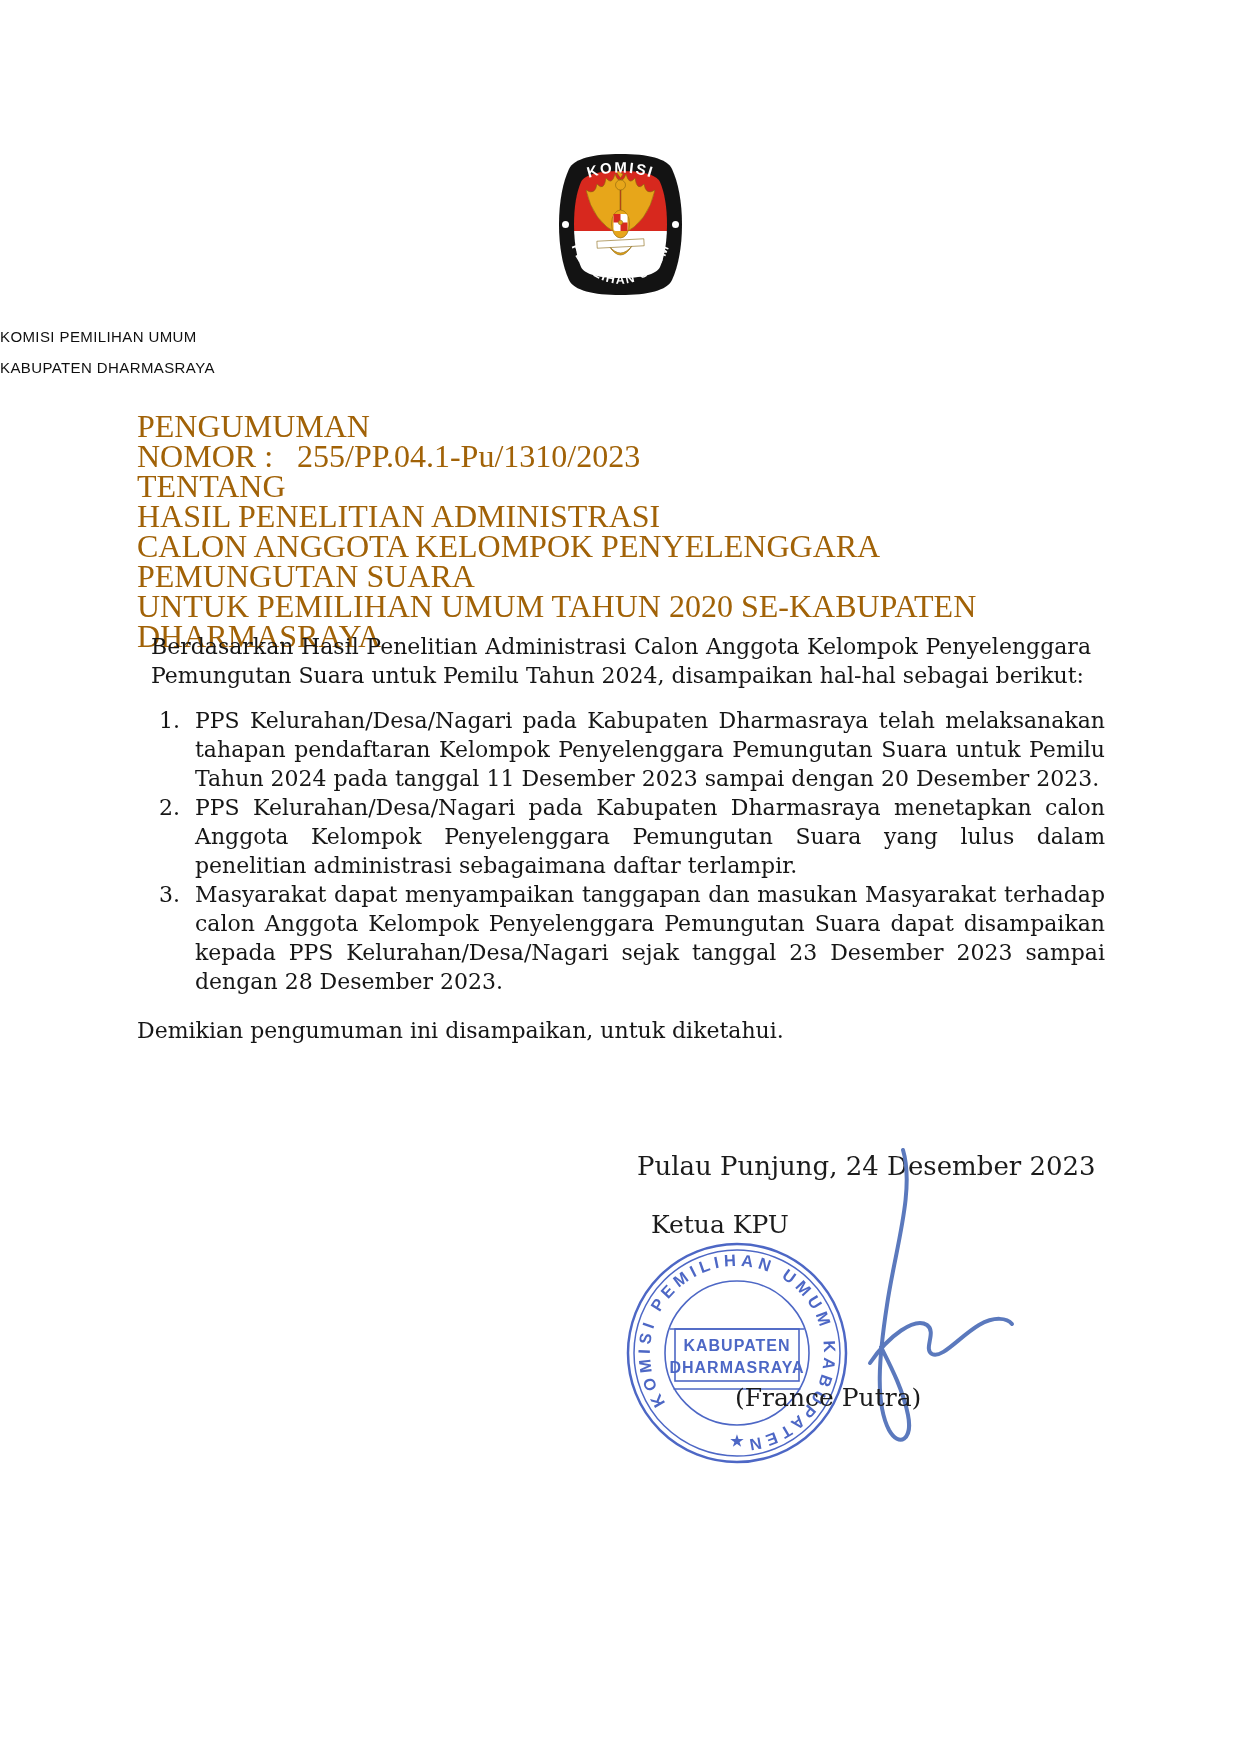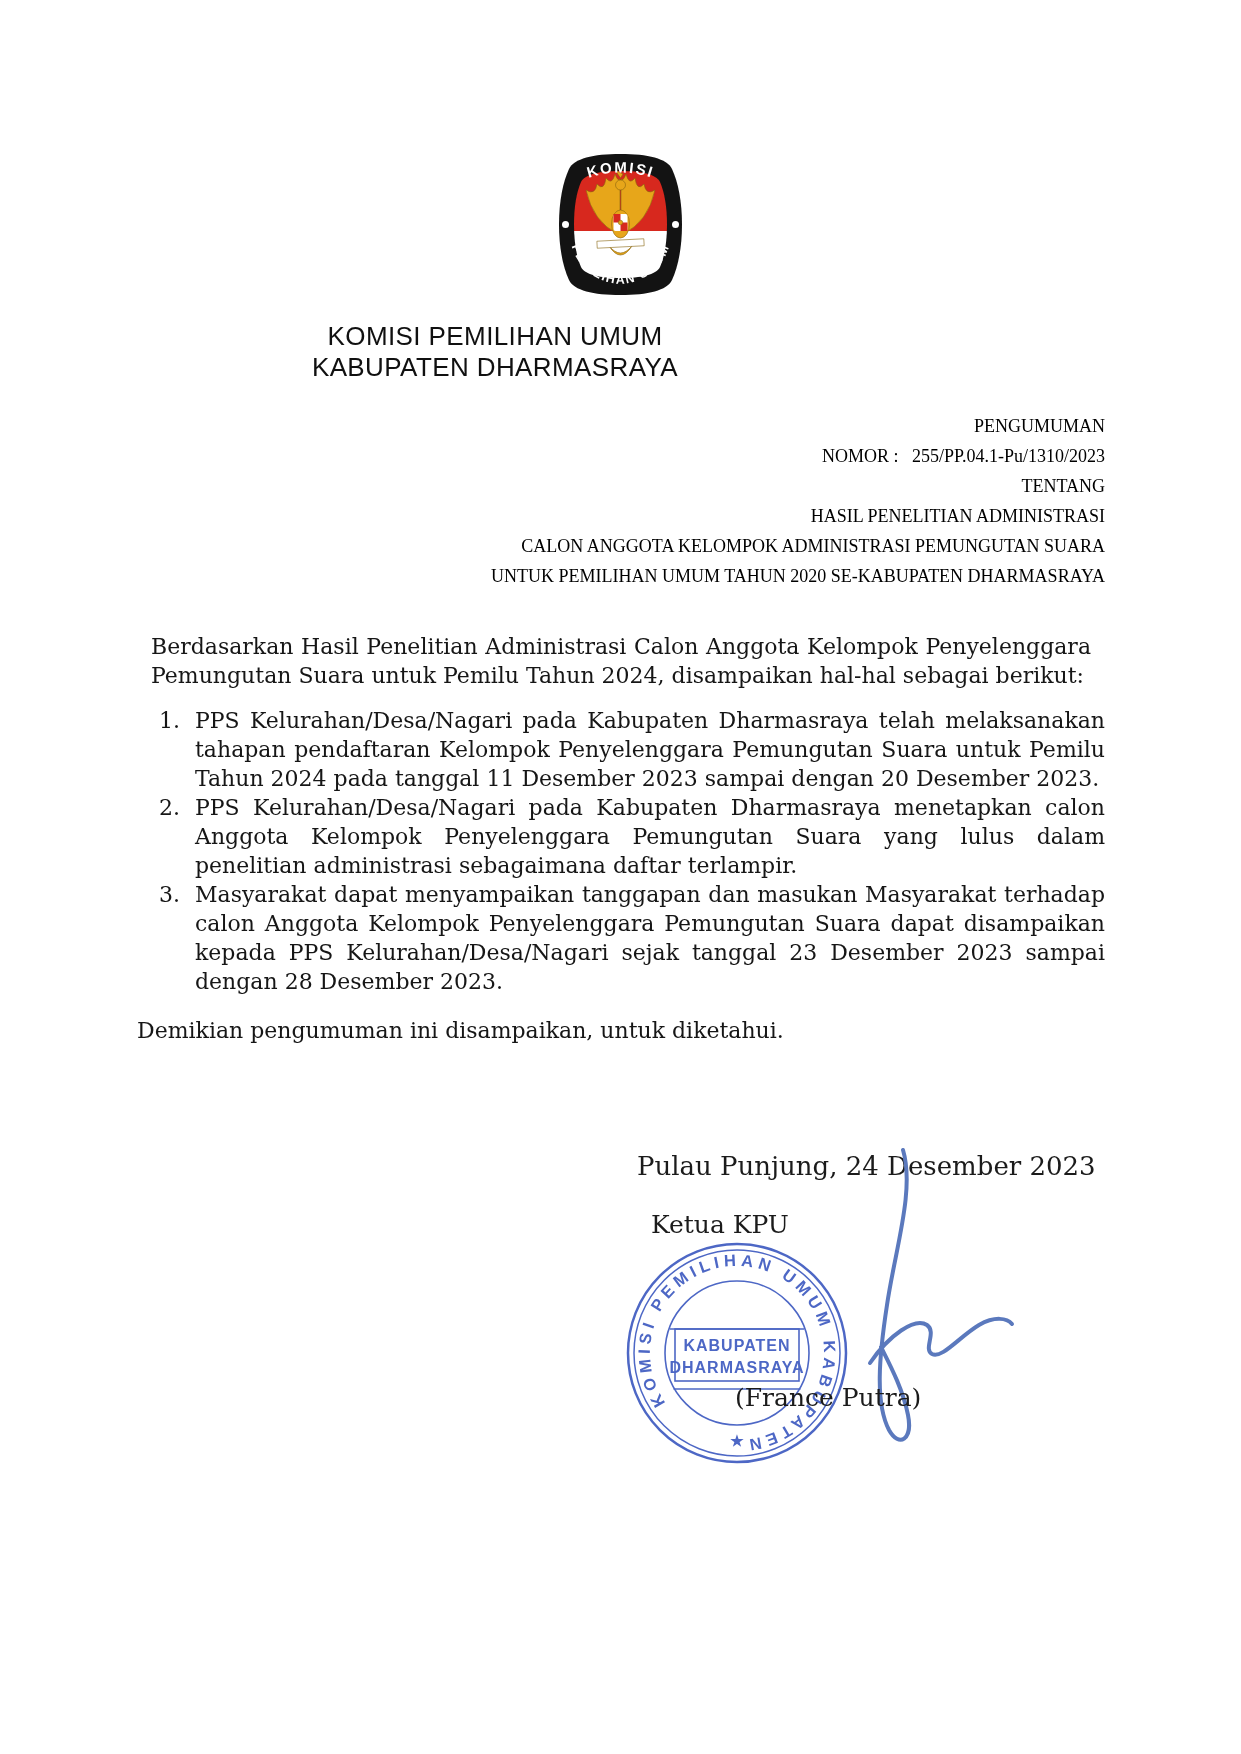--- a/index.html
+++ b/index.html
@@ -14,29 +14,29 @@
   .logo-border { fill:var(--logo-black,#131313); }
   .logo-red { fill:var(--logo-red,#d7281e); }
   .logo-white { fill:#ffffff; }
   .logo-gold { fill:var(--logo-gold,#e7a61a); stroke:#8a6712; stroke-width:0.6; }
   .logo-arc-text { font-family:"Liberation Sans", sans-serif; font-weight:bold; fill:#ffffff; }
   .logo-top-text { font-size:15px; letter-spacing:2px; }
   .logo-bottom-text { font-size:12.5px; letter-spacing:1.5px; }
 
   
   .org {
-    position:absolute; top:321px; left:0; width:990px; text-align:center;
-    font-family:"Liberation Sans", sans-serif; font-size:26px; line-height:31px;
+    position:absolute; top:321px; left:0; width:990px; 
+    font-family:"Liberation Sans", sans-serif; font-size:15px; line-height:31px;
     letter-spacing:0.4px; color:#101010;
   }
 
   
   .doc-title {
-    position:absolute; top:411px; left:137px; width:968px; text-align:right;
-    font-family:"Liberation Serif", serif; font-size:18px; line-height:30px; color:#000000;
+    position:absolute; top:411px; left:137px; width:968px; text-align:left;
+    font-family:"Liberation Serif", serif; font-size:32px; line-height:30px; color:#a16207;
   }
   .doc-title .pre { white-space:pre; }
 
   
   .body-block {
     position:absolute; top:618px; left:137px; width:968px;
     font-size:22px; line-height:29px; text-align:justify; color:#161616;
   }
   .intro { margin:14px; }
   .list { margin:16px 0 0 0; padding:0; list-style:none; }
@@ -107,21 +107,21 @@
   <div class="org">
     <div>KOMISI PEMILIHAN UMUM</div>
     <div>KABUPATEN DHARMASRAYA</div>
   </div>
 
   <div class="doc-title">
     <div>PENGUMUMAN</div>
     <div class="pre">NOMOR :   255/PP.04.1-Pu/1310/2023</div>
     <div>TENTANG</div>
     <div>HASIL PENELITIAN ADMINISTRASI</div>
-    <div>CALON ANGGOTA KELOMPOK ADMINISTRASI PEMUNGUTAN SUARA</div>
+    <div>CALON ANGGOTA KELOMPOK PENYELENGGARA PEMUNGUTAN SUARA</div>
     <div>UNTUK PEMILIHAN UMUM TAHUN 2020 SE-KABUPATEN DHARMASRAYA</div>
   </div>
 
   <div class="body-block">
     <p class="intro">Berdasarkan Hasil Penelitian Administrasi Calon Anggota Kelompok Penyelenggara Pemungutan Suara untuk Pemilu Tahun 2024, disampaikan hal-hal sebagai berikut:</p>
     <div class="list">
       <div class="list-item">
         <span class="num">1.</span>
         <span class="txt">PPS Kelurahan/Desa/Nagari pada Kabupaten Dharmasraya telah melaksanakan tahapan pendaftaran Kelompok Penyelenggara Pemungutan Suara untuk Pemilu Tahun 2024 pada tanggal 11 Desember 2023 sampai dengan 20 Desember 2023.</span>
       </div>

